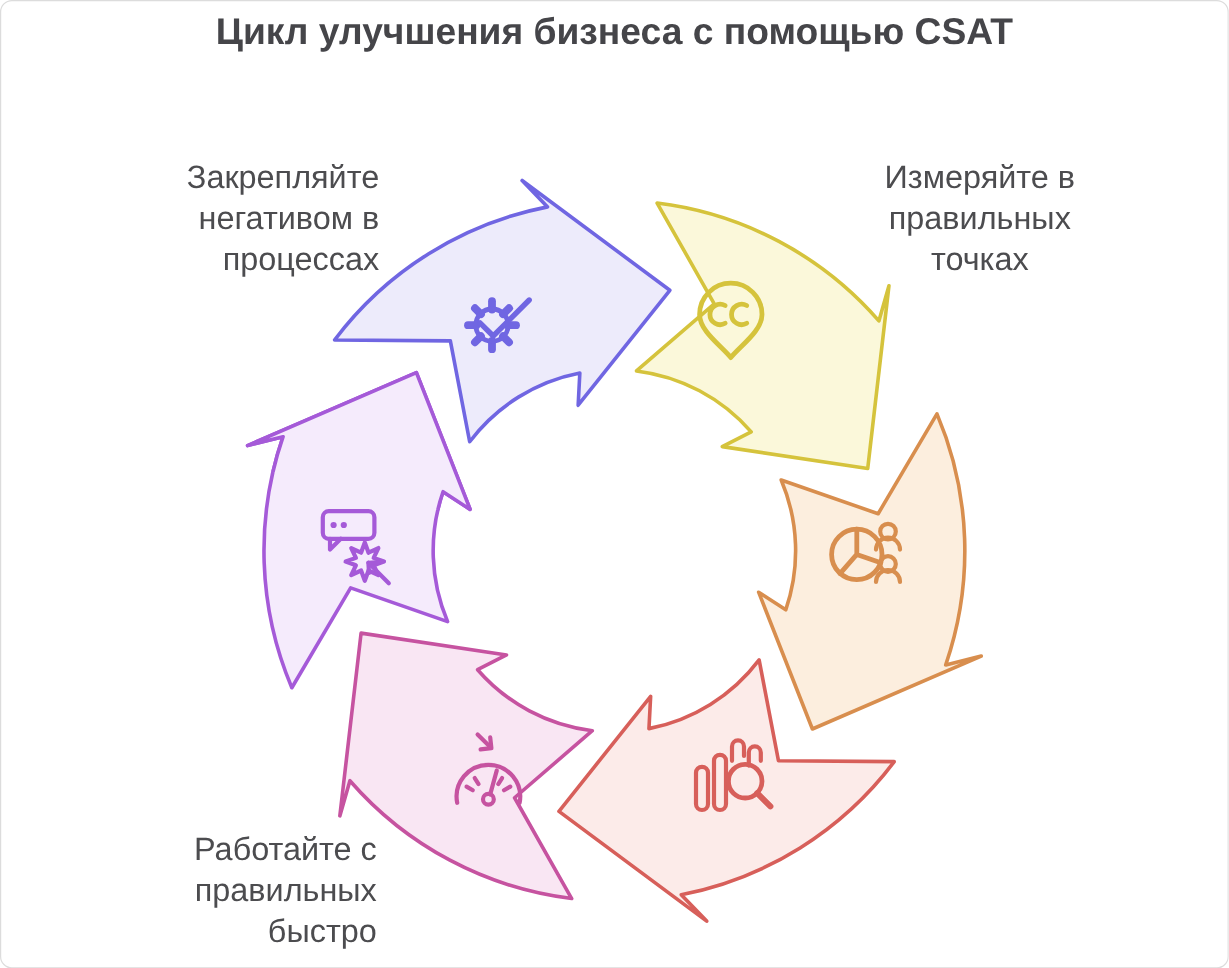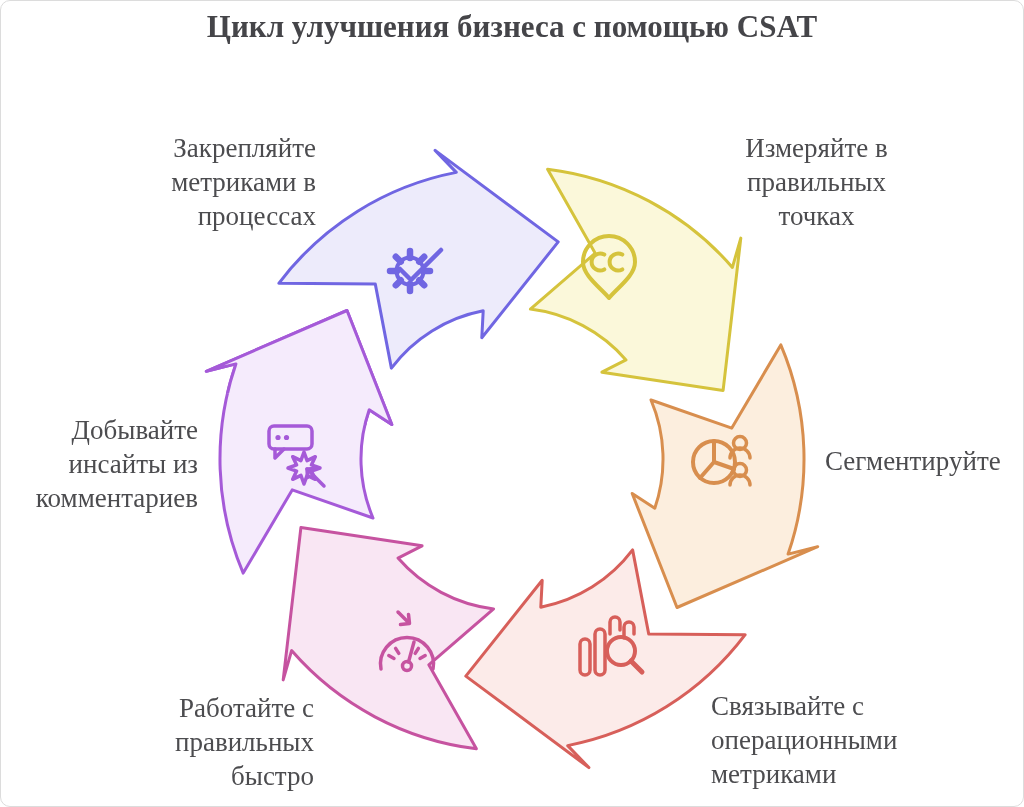--- a/index.html
+++ b/index.html
@@ -4,21 +4,21 @@
 <style>
   html,body{margin:0;padding:0;background:#ffffff;}
   #stage{
     position:relative;
     width:1024px;height:807px;
     background:#ffffff;
     border:1px solid #dcdcdc;
     border-radius:10px;
     box-sizing:border-box;
     overflow:hidden;
-    font-family:Liberation Serif, serif;
+    font-family:Liberation Sans, sans-serif;
   }
   .title{
     position:absolute;top:8px;left:0;width:100%;
     text-align:center;
     font-size:31px;font-weight:700;color:#454549;
   }
   #cycle-svg{position:absolute;top:0;left:0;}
   .label{
     position:absolute;
     font-size:27px;line-height:34px;color:#4c4c4f;
@@ -111,20 +111,17 @@
       <rect x="-29" y="-31" width="43" height="23" rx="5"></rect>
       <circle class="fill-dot" cx="-20" cy="-19.5" r="2.6"></circle>
       <circle class="fill-dot" cx="-11.5" cy="-19.5" r="2.6"></circle>
       <path d="M -14,-8 L -23,1 L -23,-8"></path>
       <path d="M 6,-5 L 9.1,3.6 L 17.3,-0.3 L 13.4,7.9 L 22,11 L 13.4,14.1 L 17.3,22.3 L 9.1,18.4 L 6,27 L 2.9,18.4 L -5.3,22.3 L -1.4,14.1 L -10,11 L -1.4,7.9 L -5.3,-0.3 L 2.9,3.6 Z"></path>
       <line x1="26" y1="29" x2="9" y2="12"></line>
       <polyline points="9.5,20.5 9,12 17.5,11.5"></polyline>
     </g>
   </svg>
 
-  <div class="label tl">Закрепляйте метриками в процессах</div>
+  <div class="label tl">Закрепляйте негативом в процессах</div>
   <div class="label tr">Измеряйте в правильных точках</div>
-  <div class="label r">Сегментируйте</div>
-  <div class="label br">Связывайте с операционными метриками</div>
   <div class="label bl">Работайте с правильных быстро</div>
-  <div class="label l">Добывайте инсайты из комментариев</div>
 
 </div>
 
 </body></html>

